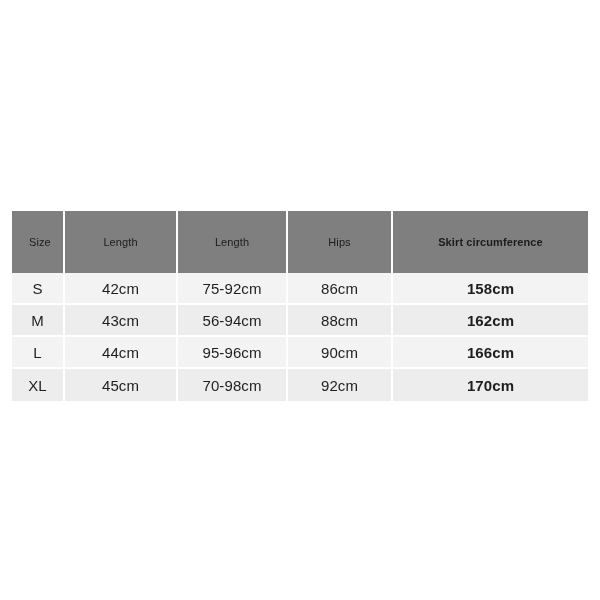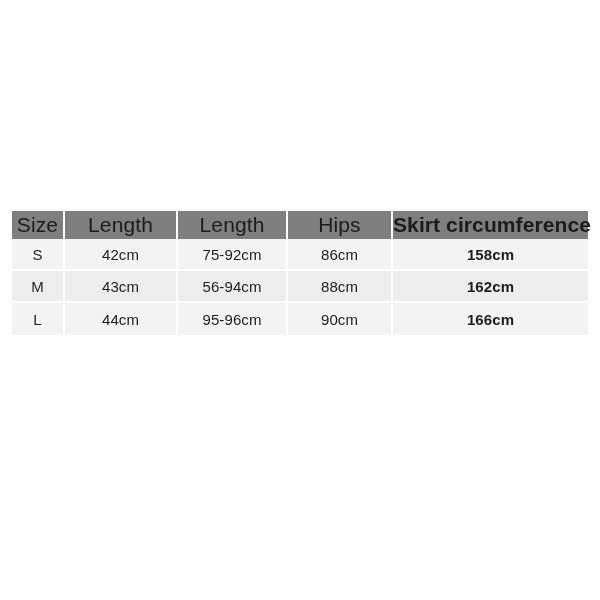--- a/index.html
+++ b/index.html
@@ -34,23 +34,23 @@
   col.c-len   { width: 113px; }
   col.c-waist { width: 110px; }
   col.c-hips  { width: 105px; }
   col.c-skirt { width: 196px; }
 
   table.size-chart thead th {
     height: 28px;
     background: #7f7f7f;
     color: #1c1c1c;
     font-weight: 400;
-    font-size: 21px;
+    font-size: 11px;
     line-height: 28px;
-    padding: 0;
+    padding: 17px;
     text-align: center;
     border-right: 2px solid #ffffff;
     white-space: nowrap;
     letter-spacing: 0.1px;
   }
   table.size-chart thead th:last-child {
     border-right: none;
     font-weight: bold;
   }
 
@@ -114,15 +114,22 @@
         <td>88cm</td>
         <td>162cm</td>
       </tr>
       <tr class="row-odd">
         <td>L</td>
         <td>44cm</td>
         <td>95-96cm</td>
         <td>90cm</td>
         <td>166cm</td>
       </tr>
+      <tr class="row-even">
+        <td>XL</td>
+        <td>45cm</td>
+        <td>70-98cm</td>
+        <td>92cm</td>
+        <td>170cm</td>
+      </tr>
     </tbody>
   </table>
 </div>
 
 </body></html>

